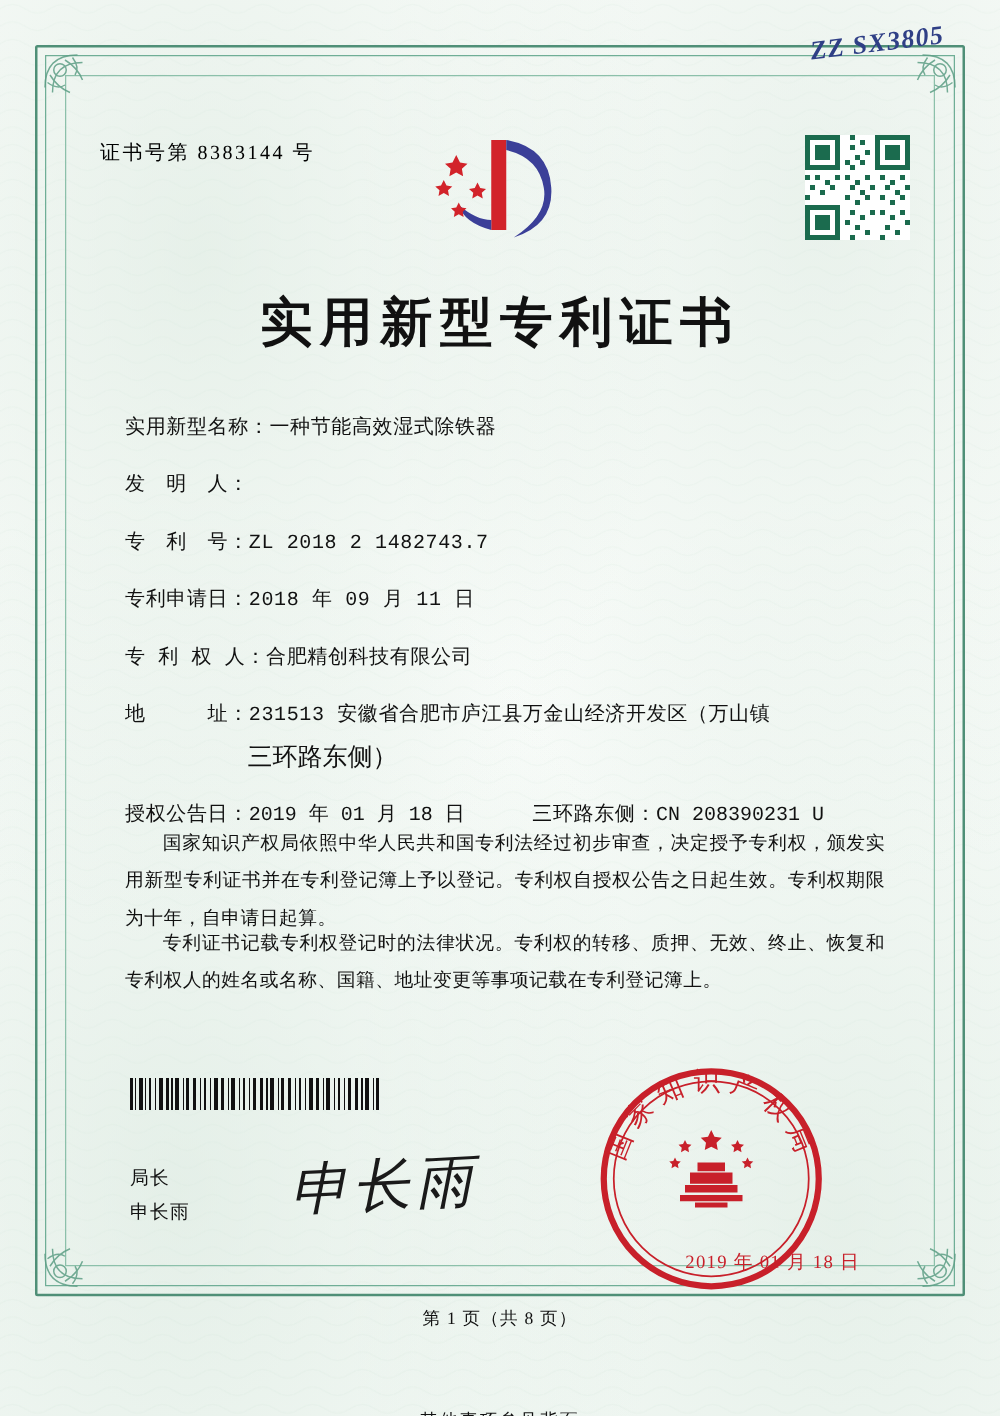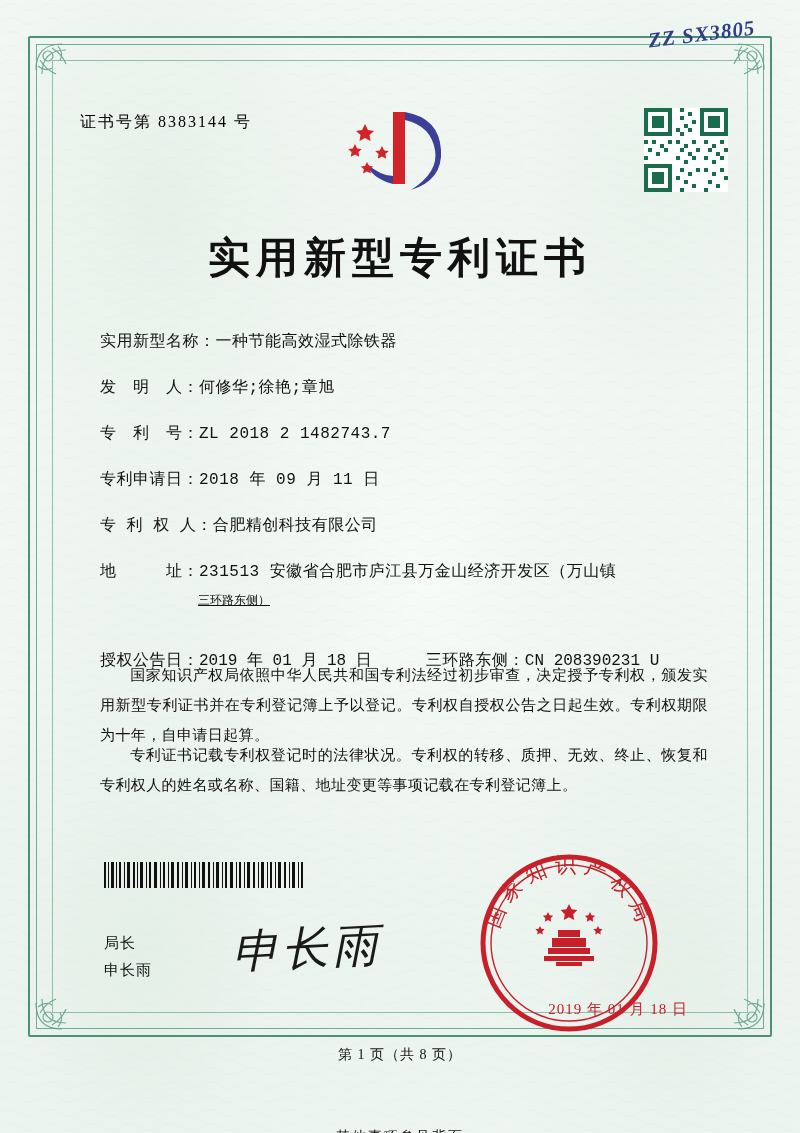--- a/index.html
+++ b/index.html
@@ -142,24 +142,23 @@
     white-space: pre;
     letter-spacing: 0.5px;
   }
   .field-value {
     flex: 1 1 auto;
     letter-spacing: 0.5px;
   }
   .field-sub {
     margin-left: 98px;
     margin-top: -14px;
-    margin-bottom: 40px;
-    font-size: 12px;
-    color: #111;
-    text-decoration: underline;
+    margin-bottom: 21px;
+    font-size: 20px;
+    color: #111;
   }
 
   .para {
     position: absolute;
     left: 100px;
     right: 92px;
     font-size: 15px;
     line-height: 2.0;
     color: #111;
     text-align: justify;
@@ -386,21 +385,20 @@
 
   <div class="fields">
 
     <div class="field-row">
       <span class="field-label">实用新型名称：</span>
       <span class="field-value">一种节能高效湿式除铁器</span>
     </div>
 
     <div class="field-row">
       <span class="field-label">发　明　人：</span>
-      <span class="field-value">何修华;徐艳;章旭</span>
     </div>
 
     <div class="field-row">
       <span class="field-label">专　利　号：</span>
       <span class="field-value">ZL 2018 2 1482743.7</span>
     </div>
 
     <div class="field-row">
       <span class="field-label">专利申请日：</span>
       <span class="field-value">2018 年 09 月 11 日</span>

